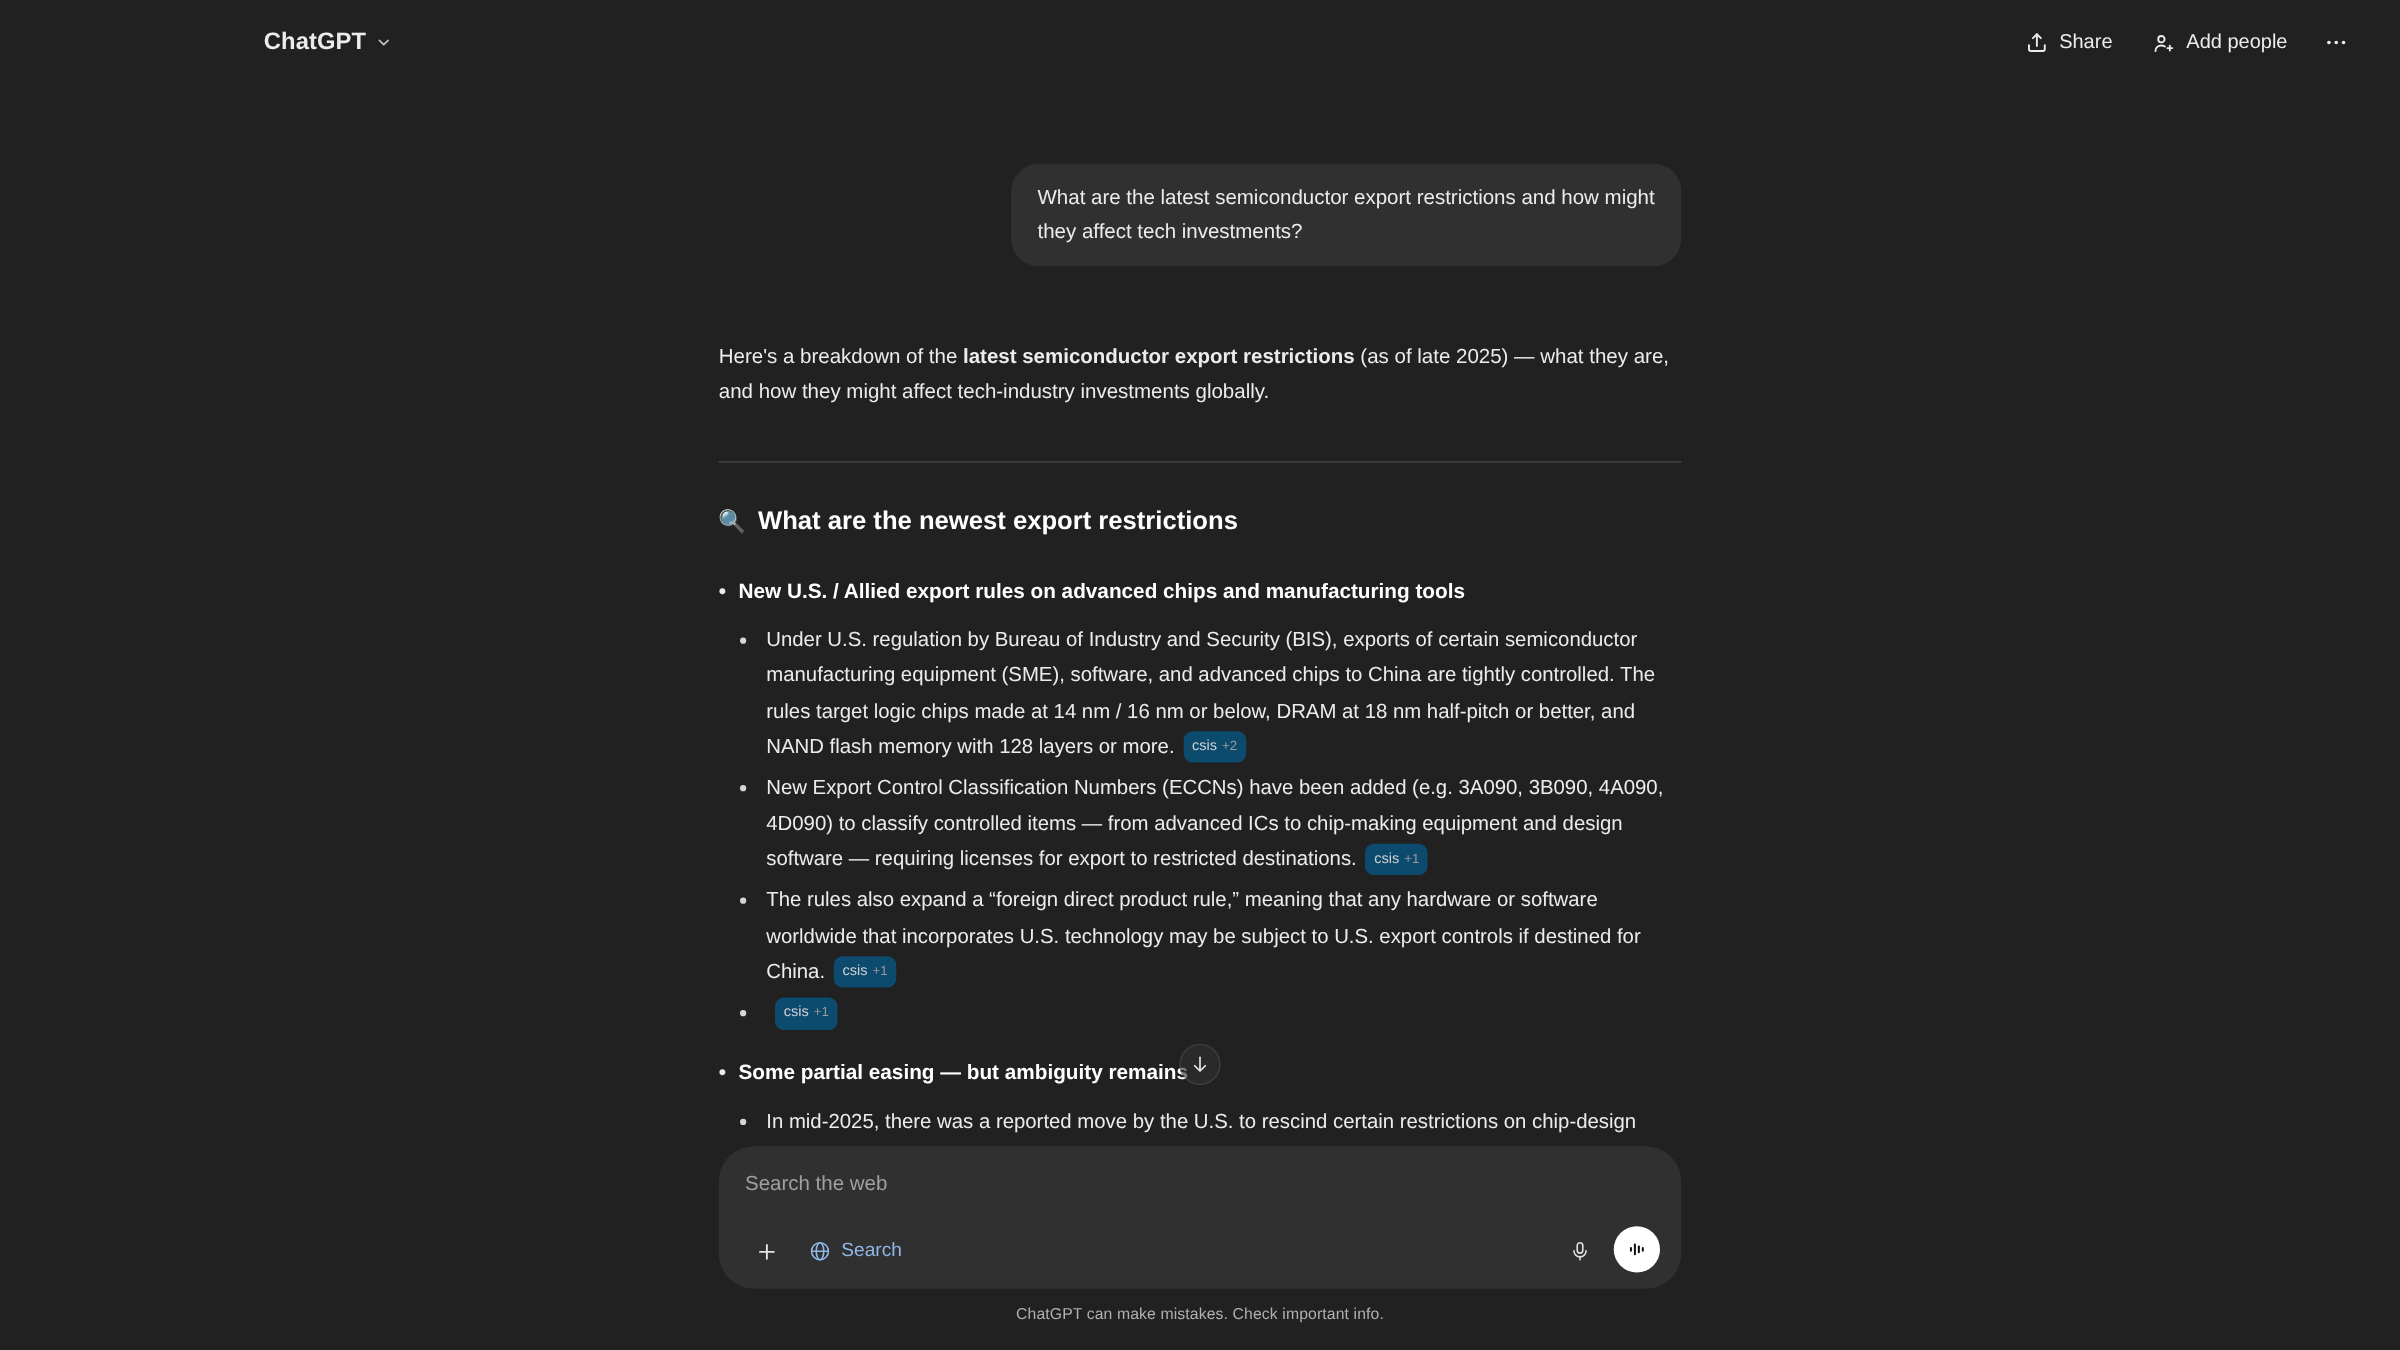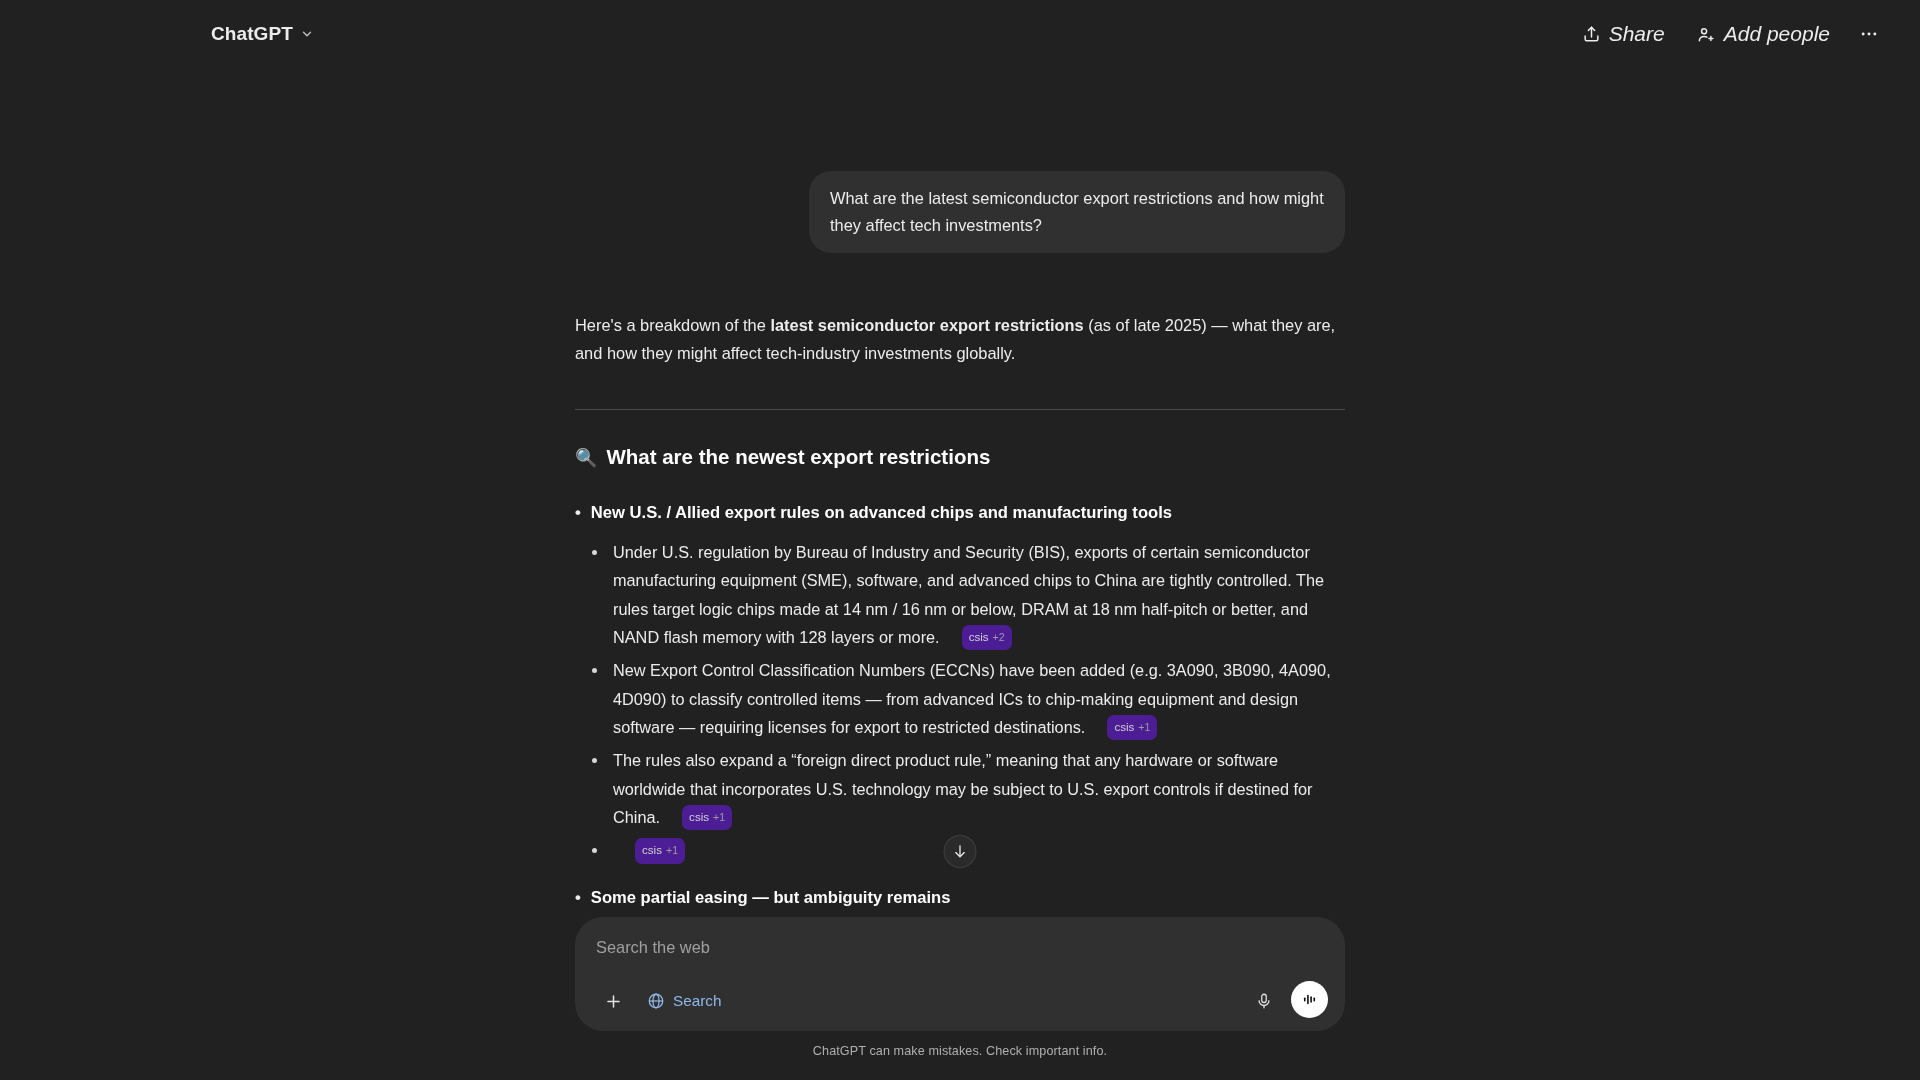--- a/index.html
+++ b/index.html
@@ -54,28 +54,27 @@
     gap: 8px;
   }
 
   .hbtn {
     display: flex;
     align-items: center;
     gap: 8px;
     height: 38px;
     padding: 0 12px;
     border-radius: 10px;
-    font-size: 21px;
+    font-size: 16px;
     color: #ececec;
     cursor: pointer;
     background: transparent;
     border: none;
     font-family: inherit;
     white-space: nowrap;
-    font-style: italic;
   }
   .hbtn svg { width: 19px; height: 19px; display: block; }
 
   .dots-btn {
     width: 38px; height: 38px;
     display: flex; align-items: center; justify-content: center;
     border-radius: 10px; cursor: pointer;
   }
   .dots-btn svg { width: 20px; height: 20px; display: block; }
 
@@ -94,21 +93,20 @@
   
   .user-row { display: flex; justify-content: flex-end; }
   .user-bubble {
     background: #303030;
     border-radius: 22px;
     padding: 14px 21px 15px;
     max-width: 536px;
     font-size: 16.4px;
     line-height: 1.62;
     color: #ececec;
-    margin-top: 40px;
   }
 
   
   .assistant { margin-top: 58px; }
   .para {
     font-size: 16.4px;
     line-height: 1.72;
     color: #ececec;
   }
   .para b { font-weight: 700; }
@@ -163,27 +161,27 @@
     border-radius: 50%;
     background: #d6d6d6;
     margin-top: 12px;
   }
   .sub-text { flex: 1 1 auto; }
 
   .cite {
     display: inline-flex;
     align-items: center;
     gap: 4px;
-    background: #4c1d95;
+    background: #0c4a6e;
     border-radius: 7px;
     padding: 2px 7px 3px;
     font-size: 11.6px;
     color: #d2d2d2;
     vertical-align: 2px;
-    margin-left: 22px;
+    margin-left: 7px;
     cursor: pointer;
     white-space: nowrap;
   }
   .cite .plus { color: #9b9b9b; font-size: 10.6px; }
 
   
   .scroll-down {
     position: absolute;
     left: 50%;
     transform: translateX(-50%);

